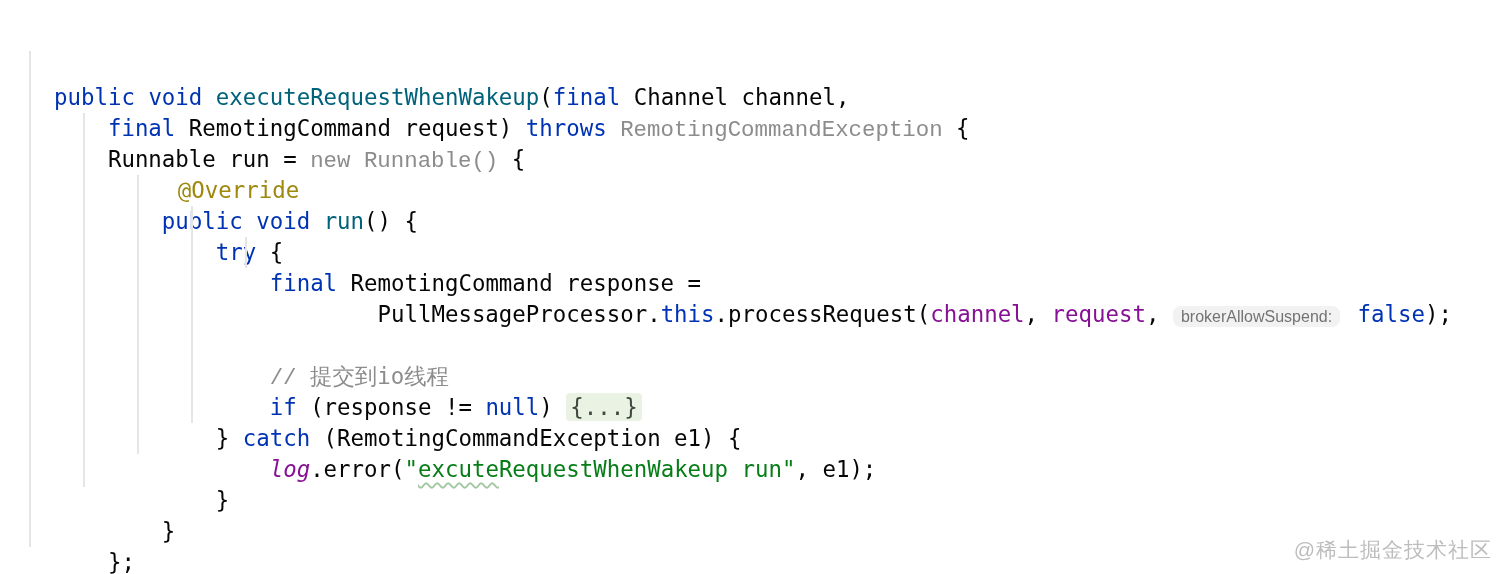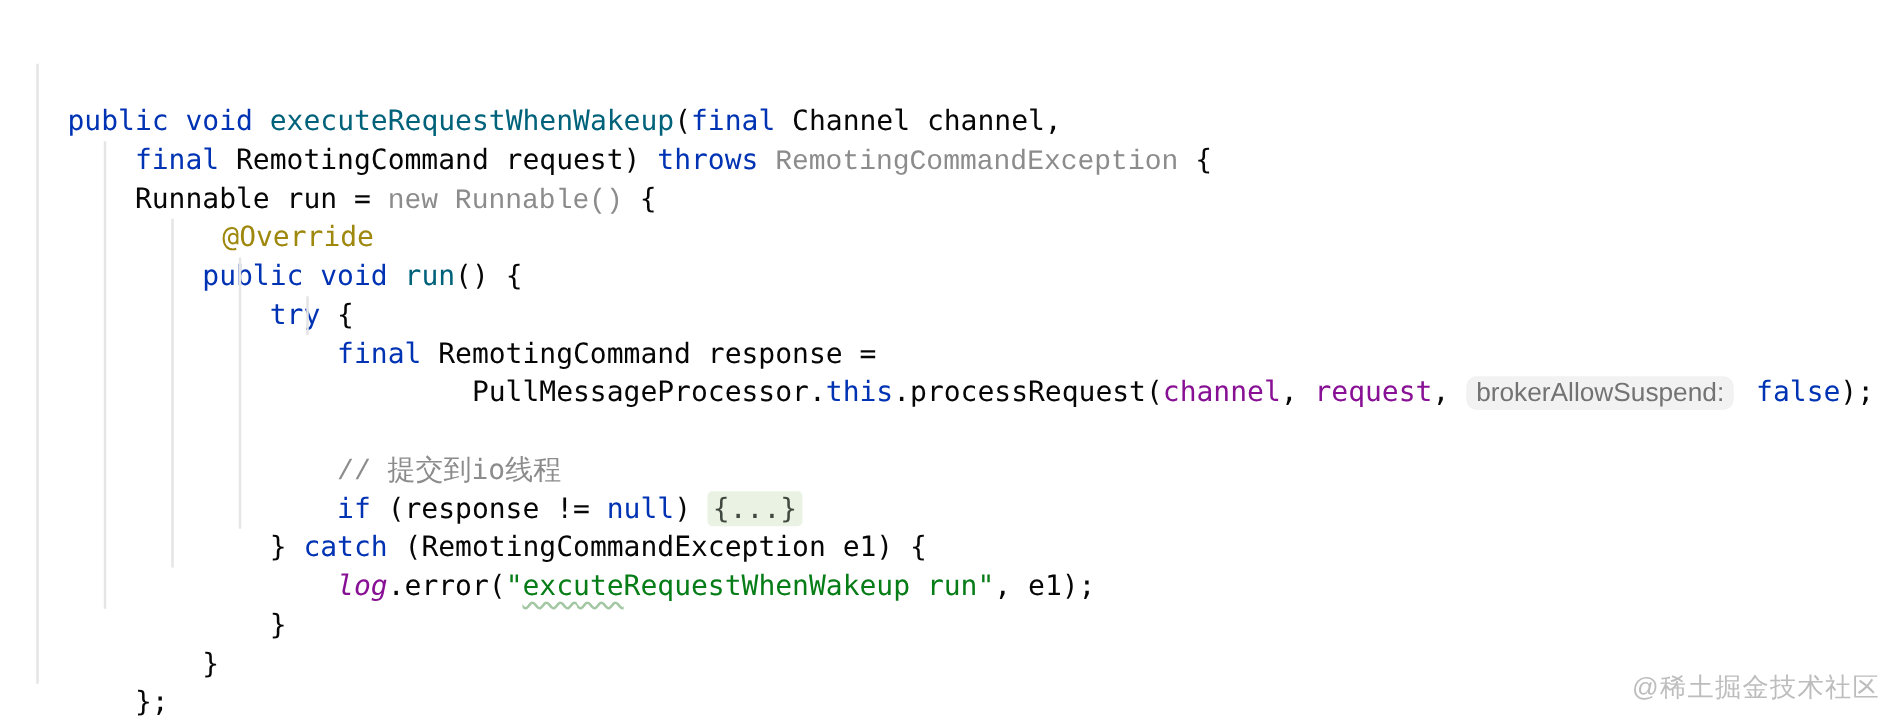--- a/index.html
+++ b/index.html
@@ -31,29 +31,29 @@
     text-underline-offset:5px;
   }
   .tok-field{color:var(--field);text-align:right;}
   .tok-field_i{color:var(--field);font-style:italic;}
   .tok-fold{
     background:var(--fold_bg);color:var(--fold_fg);
     border-radius:4px;padding:1px 4px;
   }
   .tok-hint{
     font-family:"Liberation Sans","DejaVu Sans",sans-serif;
-    font-size:21px;
+    font-size:16px;
     background:var(--hint_bg);color:var(--hint_fg);
     border-radius:8px;padding:2px 8px;margin-right:4px;
   }
   .indent-guide{
     position:absolute;width:1.5px;background:var(--guide);
   }
   .watermark{
-    position:absolute;right:8px;bottom:10px;
+    position:absolute;right:20px;bottom:10px;
     font-family:"Liberation Sans","DejaVu Sans",sans-serif;
     font-size:21px;color:var(--watermark);
     letter-spacing:1px;
   }
 </style>
 </head>
 <body style="--plain: #060606; --kw: #0033B3; --method: #00627A; --dim: #8C8C8C; --ann: #9E880D; --cmt: #8C8C8C; --str: #067D17; --field: #871094; --fold_bg: #E9F2E3; --fold_fg: #40493F; --hint_bg: #F2F2F2; --hint_fg: #737373; --squiggle: #A3C7A3; --guide: #E5E5E5; --watermark: #BDBDBD;">
 
 <div class="editor">
   <div><div class="line"><span class="tok-kw">public</span><span class="tok-plain"> </span><span class="tok-kw">void</span><span class="tok-plain"> </span><span class="tok-method">executeRequestWhenWakeup</span><span class="tok-plain">(</span><span class="tok-kw">final</span><span class="tok-plain"> Channel channel,</span></div><div class="line"><span class="tok-plain">    </span><span class="tok-kw">final</span><span class="tok-plain"> RemotingCommand request) </span><span class="tok-kw">throws</span><span class="tok-dim"> RemotingCommandException</span><span class="tok-plain"> {</span></div><div class="line"><span class="tok-plain">    Runnable run = </span><span class="tok-dim">new Runnable()</span><span class="tok-plain"> {</span></div><div class="line"><span class="tok-plain">        </span><span class="tok-ann">@Override</span></div><div class="line"><span class="tok-plain">        </span><span class="tok-kw">public</span><span class="tok-plain"> </span><span class="tok-kw">void</span><span class="tok-plain"> </span><span class="tok-method">run</span><span class="tok-plain">() {</span></div><div class="line"><span class="tok-plain">            </span><span class="tok-kw">try</span><span class="tok-plain"> {</span></div><div class="line"><span class="tok-plain">                </span><span class="tok-kw">final</span><span class="tok-plain"> RemotingCommand response =</span></div><div class="line"><span class="tok-plain">                        PullMessageProcessor.</span><span class="tok-kw">this</span><span class="tok-plain">.processRequest(</span><span class="tok-field">channel</span><span class="tok-plain">, </span><span class="tok-field">request</span><span class="tok-plain">, </span><span class="tok-hint">brokerAllowSuspend:</span><span class="tok-plain"> </span><span class="tok-kw">false</span><span class="tok-plain">);</span></div><div class="line"> </div><div class="line"><span class="tok-plain">                </span><span class="tok-cmt">// 提交到</span><span class="tok-cmt_i">io</span><span class="tok-cmt">线程</span></div><div class="line"><span class="tok-plain">                </span><span class="tok-kw">if</span><span class="tok-plain"> (response != </span><span class="tok-kw">null</span><span class="tok-plain">) </span><span class="tok-fold">{...}</span></div><div class="line"><span class="tok-plain">            } </span><span class="tok-kw">catch</span><span class="tok-plain"> (RemotingCommandException e1) {</span></div><div class="line"><span class="tok-plain">                </span><span class="tok-field_i">log</span><span class="tok-plain">.error(</span><span class="tok-str">"</span><span class="tok-str_typo">excute</span><span class="tok-str">RequestWhenWakeup run"</span><span class="tok-plain">, e1);</span></div><div class="line"><span class="tok-plain">            }</span></div><div class="line"><span class="tok-plain">        }</span></div><div class="line"><span class="tok-plain">    };</span></div></div>

